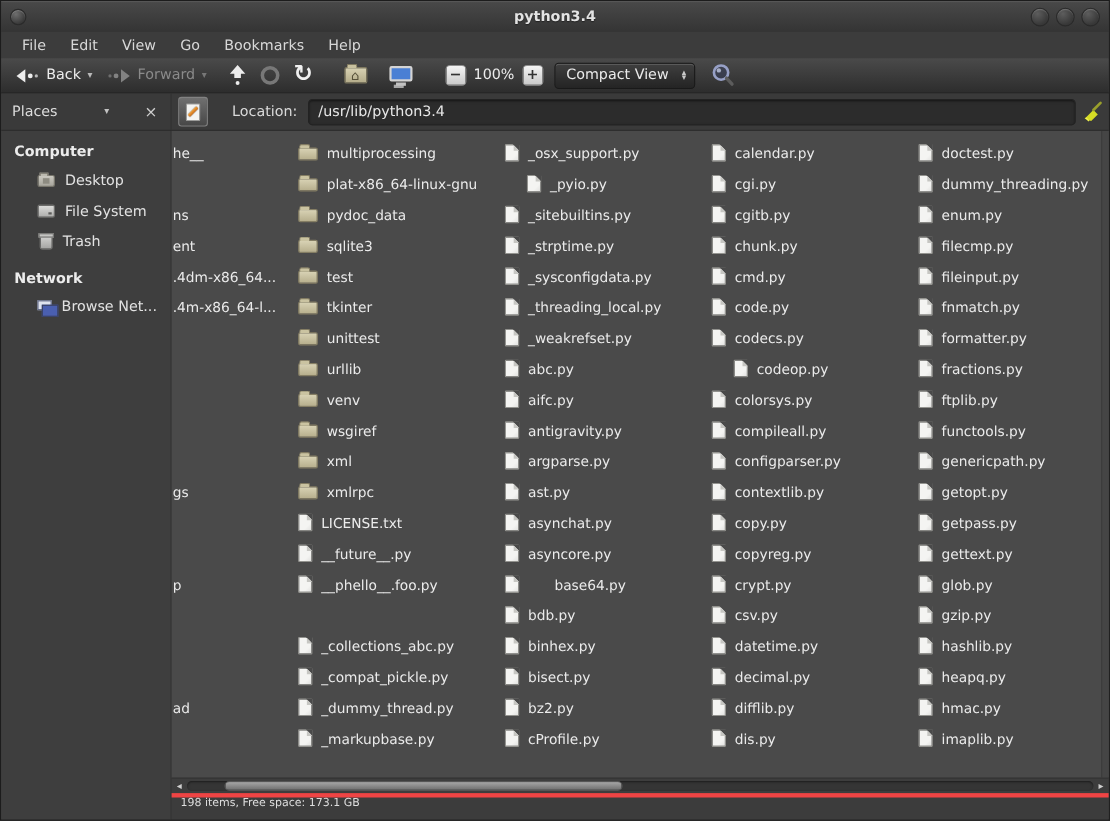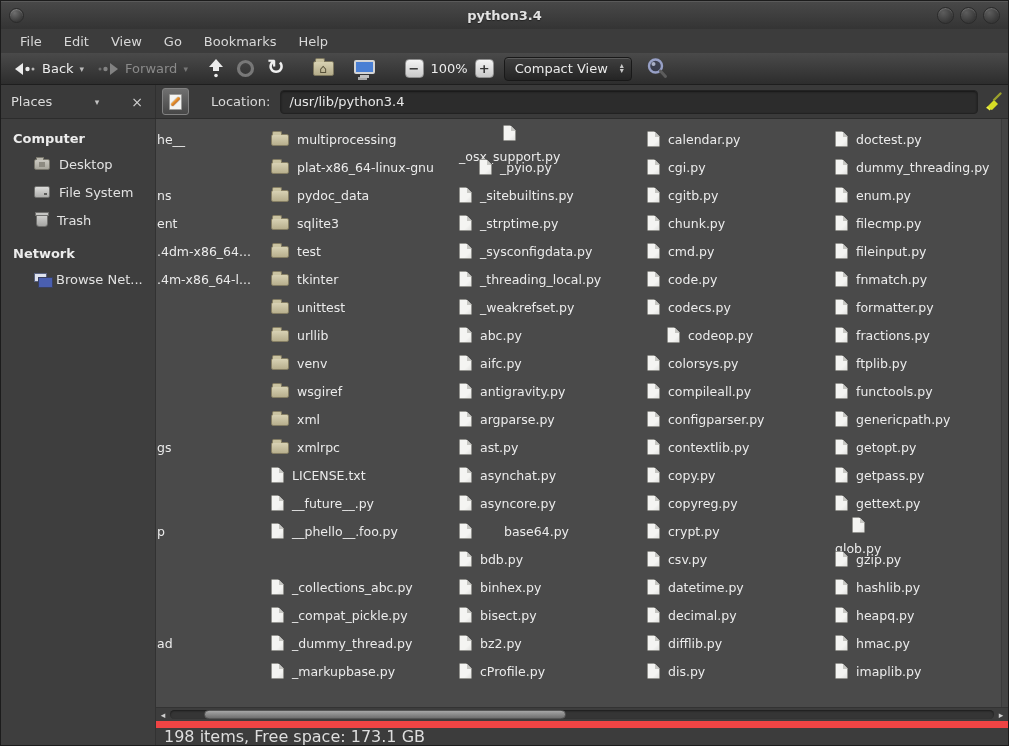--- a/index.html
+++ b/index.html
@@ -66,21 +66,21 @@
   .icon-file{flex:none;position:relative;width:13px;height:16px;background:linear-gradient(135deg,#f4f4f2 70%,#e2e2e0);border:1px solid #93938f;border-radius:1px;}
   .icon-file::before{content:"";position:absolute;top:-1px;right:-1px;border-top:6px solid #4a4a4a;border-left:6px solid transparent;}
   .icon-file::after{content:"";position:absolute;top:0px;right:-1px;border-bottom:5px solid #c6c6c2;border-right:5px solid transparent;}
   .clipped .flabel{margin-left:1px;}
   
   .vscroll{position:absolute;top:0;right:0;width:7px;height:588px;background:#454545;border-left:1px solid #3b3b3b;}
   .hscroll{position:absolute;left:155px;right:0;top:588px;height:14px;background:#3d3d3d;border-top:1px solid #333;display:flex;align-items:center;}
   .hs-arrow{width:14px;flex:none;text-align:center;color:#cfcfcf;font-size:9px;line-height:14px;}
   .hs-trough{position:absolute;left:14px;right:14px;top:2px;bottom:2px;background:#353535;border-radius:6px;box-shadow:inset 0 1px 2px rgba(0,0,0,.5);}
   .hs-thumb{position:absolute;left:34px;width:362px;top:0;bottom:0;border-radius:6px;background:linear-gradient(#a6a6a6,#6f6f6f);border:1px solid #555;}
-  .statusbar{position:absolute;left:155px;right:0;top:602px;bottom:0;background:#3c3c3c;border-top:7px solid #ef4444;color:#dedede;font-size:16px;display:flex;align-items:center;padding-left:8px;}
+  .statusbar{position:absolute;left:155px;right:0;top:602px;bottom:0;background:#3c3c3c;border-top:4px solid #ef4444;color:#dedede;font-size:10px;display:flex;padding-left:8px;}
 </style>
 </head>
 <body>
 
 <div class="window">
 
   <div class="titlebar">
     <div class="win-menu-icon"></div>
     <div class="win-title">python3.4</div>
     <div class="win-controls">
@@ -316,21 +316,21 @@
             <div class="fitem" style="top: 504px;">
               <span class="icon-file"></span>
               <span class="flabel">_dummy_thread.py</span>
             </div>
             <div class="fitem" style="top: 532px;">
               <span class="icon-file"></span>
               <span class="flabel">_markupbase.py</span>
             </div>
           </div>
           <div class="fcol" style="left: 303px;">
-            <div class="fitem" style="top: 0px; flex-direction: column;">
+            <div class="fitem" style="top: 0px;">
               <span class="icon-file"></span>
               <span class="flabel">_osx_support.py</span>
             </div>
             <div class="fitem" style="top: 28px; margin-left: 20px;">
               <span class="icon-file"></span>
               <span class="flabel">_pyio.py</span>
             </div>
             <div class="fitem" style="top: 56px;">
               <span class="icon-file"></span>
               <span class="flabel">_sitebuiltins.py</span>
@@ -536,21 +536,21 @@
               <span class="flabel">getopt.py</span>
             </div>
             <div class="fitem" style="top: 336px;">
               <span class="icon-file"></span>
               <span class="flabel">getpass.py</span>
             </div>
             <div class="fitem" style="top: 364px;">
               <span class="icon-file"></span>
               <span class="flabel">gettext.py</span>
             </div>
-            <div class="fitem" style="top: 392px; flex-direction: column;">
+            <div class="fitem" style="top: 392px;">
               <span class="icon-file"></span>
               <span class="flabel">glob.py</span>
             </div>
             <div class="fitem" style="top: 420px;">
               <span class="icon-file"></span>
               <span class="flabel">gzip.py</span>
             </div>
             <div class="fitem" style="top: 448px;">
               <span class="icon-file"></span>
               <span class="flabel">hashlib.py</span>

